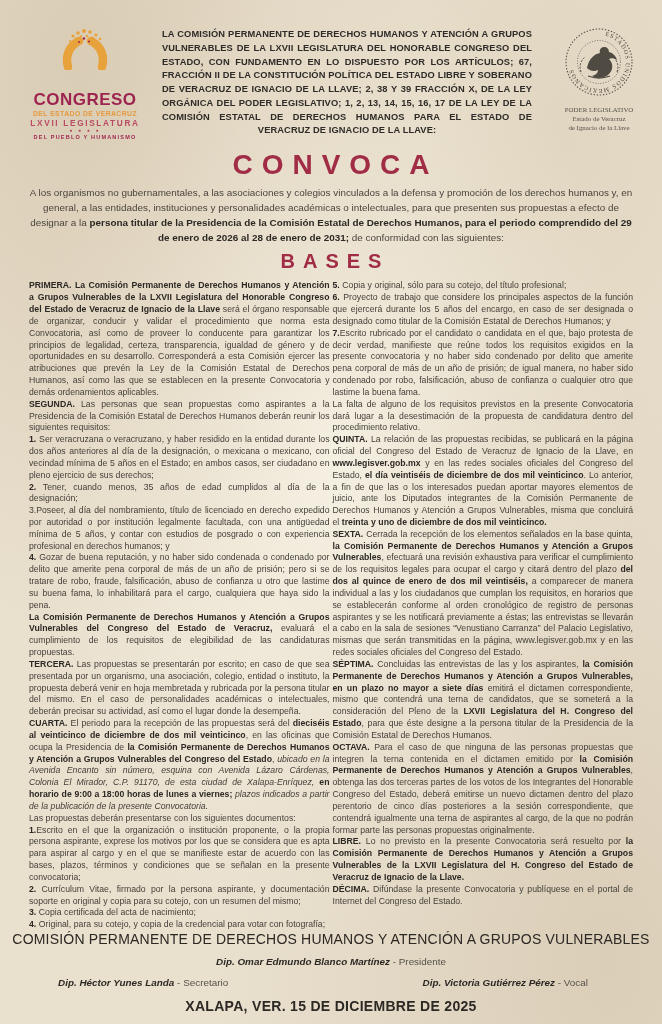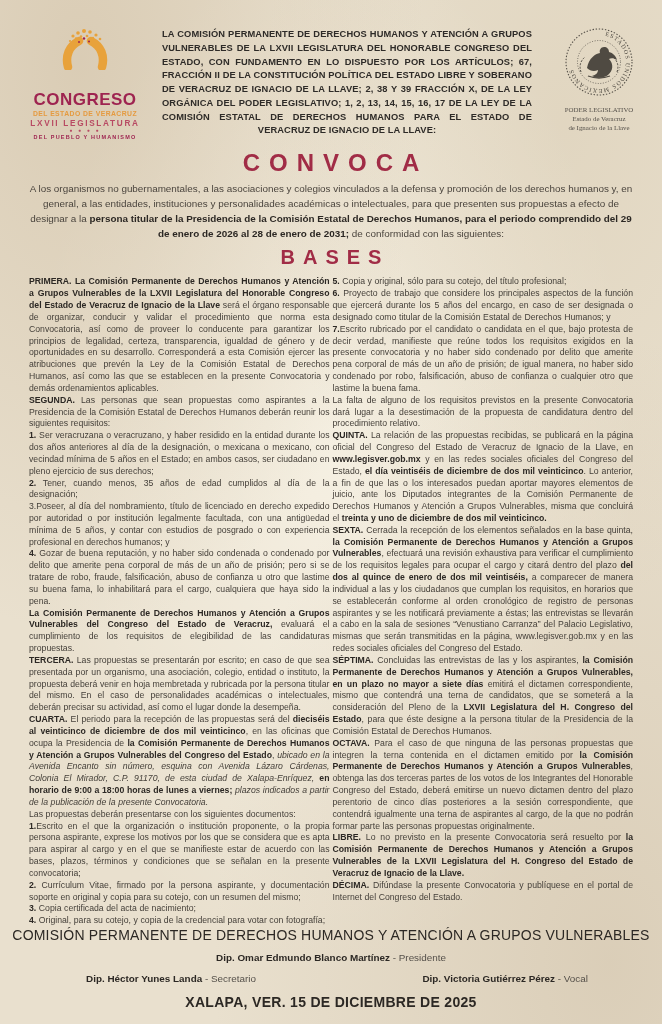--- a/index.html
+++ b/index.html
@@ -23,37 +23,37 @@
   .logo-dots{font-size:5px;color:#b84a63;letter-spacing:2.2px;line-height:5px;}
   .logo-line4{font-size:5.5px;font-weight:bold;color:#9e2450;letter-spacing:1.2px;margin-top:1px;}
   .preamble{
     flex:1;font-size:9.3px;font-weight:bold;color:#2e2b28;
     text-align:justify;text-align-last:center;line-height:1.48;
     padding:8px 6px 0 10px;letter-spacing:.1px;
   }
   .seal{width:106px;flex:none;text-align:center;padding-top:4px;}
   .seal-caption{font-family:"Liberation Serif",serif;font-size:6.9px;color:#55504a;line-height:1.28;margin-top:2px;}
   
-  .convoca-title{text-align:center;color:#a12c46;font-size:24px;font-weight:bold;letter-spacing:9px;margin-top:9px;text-indent:9px;}
+  .convoca-title{text-align:center;color:#a12c46;font-size:28px;font-weight:bold;letter-spacing:9px;margin-top:9px;text-indent:9px;}
   .intro{padding:5px 27px 0;}
   .intro .para{font-size:9.9px;line-height:1.5;text-align:center;color:#4a443d;margin:0;}
   .bases-title{text-align:center;color:#a12c46;font-size:20px;font-weight:bold;letter-spacing:8px;margin:5px 0 7px;text-indent:8px;}
   
   .columns{display:flex;gap:3px;padding:0 29px;flex:1;align-items:flex-start;}
   .col{flex:1;min-width:0;}
   .col .para{font-size:8.7px;line-height:1.36;text-align:justify;color:#45403a;margin:0;word-spacing:.15px;}
   .para .b{font-weight:bold;color:#2c2824;}
   .para .i{font-style:italic;}
   
   .footer{text-align:center;padding-bottom:16px;}
   .committee{font-size:14px;font-weight:normal;color:#2c2824;letter-spacing:.2px;text-align:center;}
   .sig-center{margin-top:9px;font-size:9.9px;color:#55504a;}
-  .sig-name{font-weight:bold;color:#2c2824;}
+  .sig-name{font-weight:bold;color:#2c2824;font-style:italic;}
   .sig-role{color:#55504a;}
-  .sig-row{display:flex;justify-content:space-between;padding:0 74px 0 86px;margin-top:10px;font-size:9.9px;color:#55504a;}
+  .sig-row{display:flex;justify-content:space-between;padding:0 74px 0 58px;margin-top:10px;font-size:9.9px;color:#55504a;}
   .place-date{margin-top:10px;font-size:14px;font-weight:bold;color:#2c2824;letter-spacing:.3px;}
 </style>
 </head>
 <body>
 
 <div class="page">
 
   <div class="header">
 
     <div class="logo">

